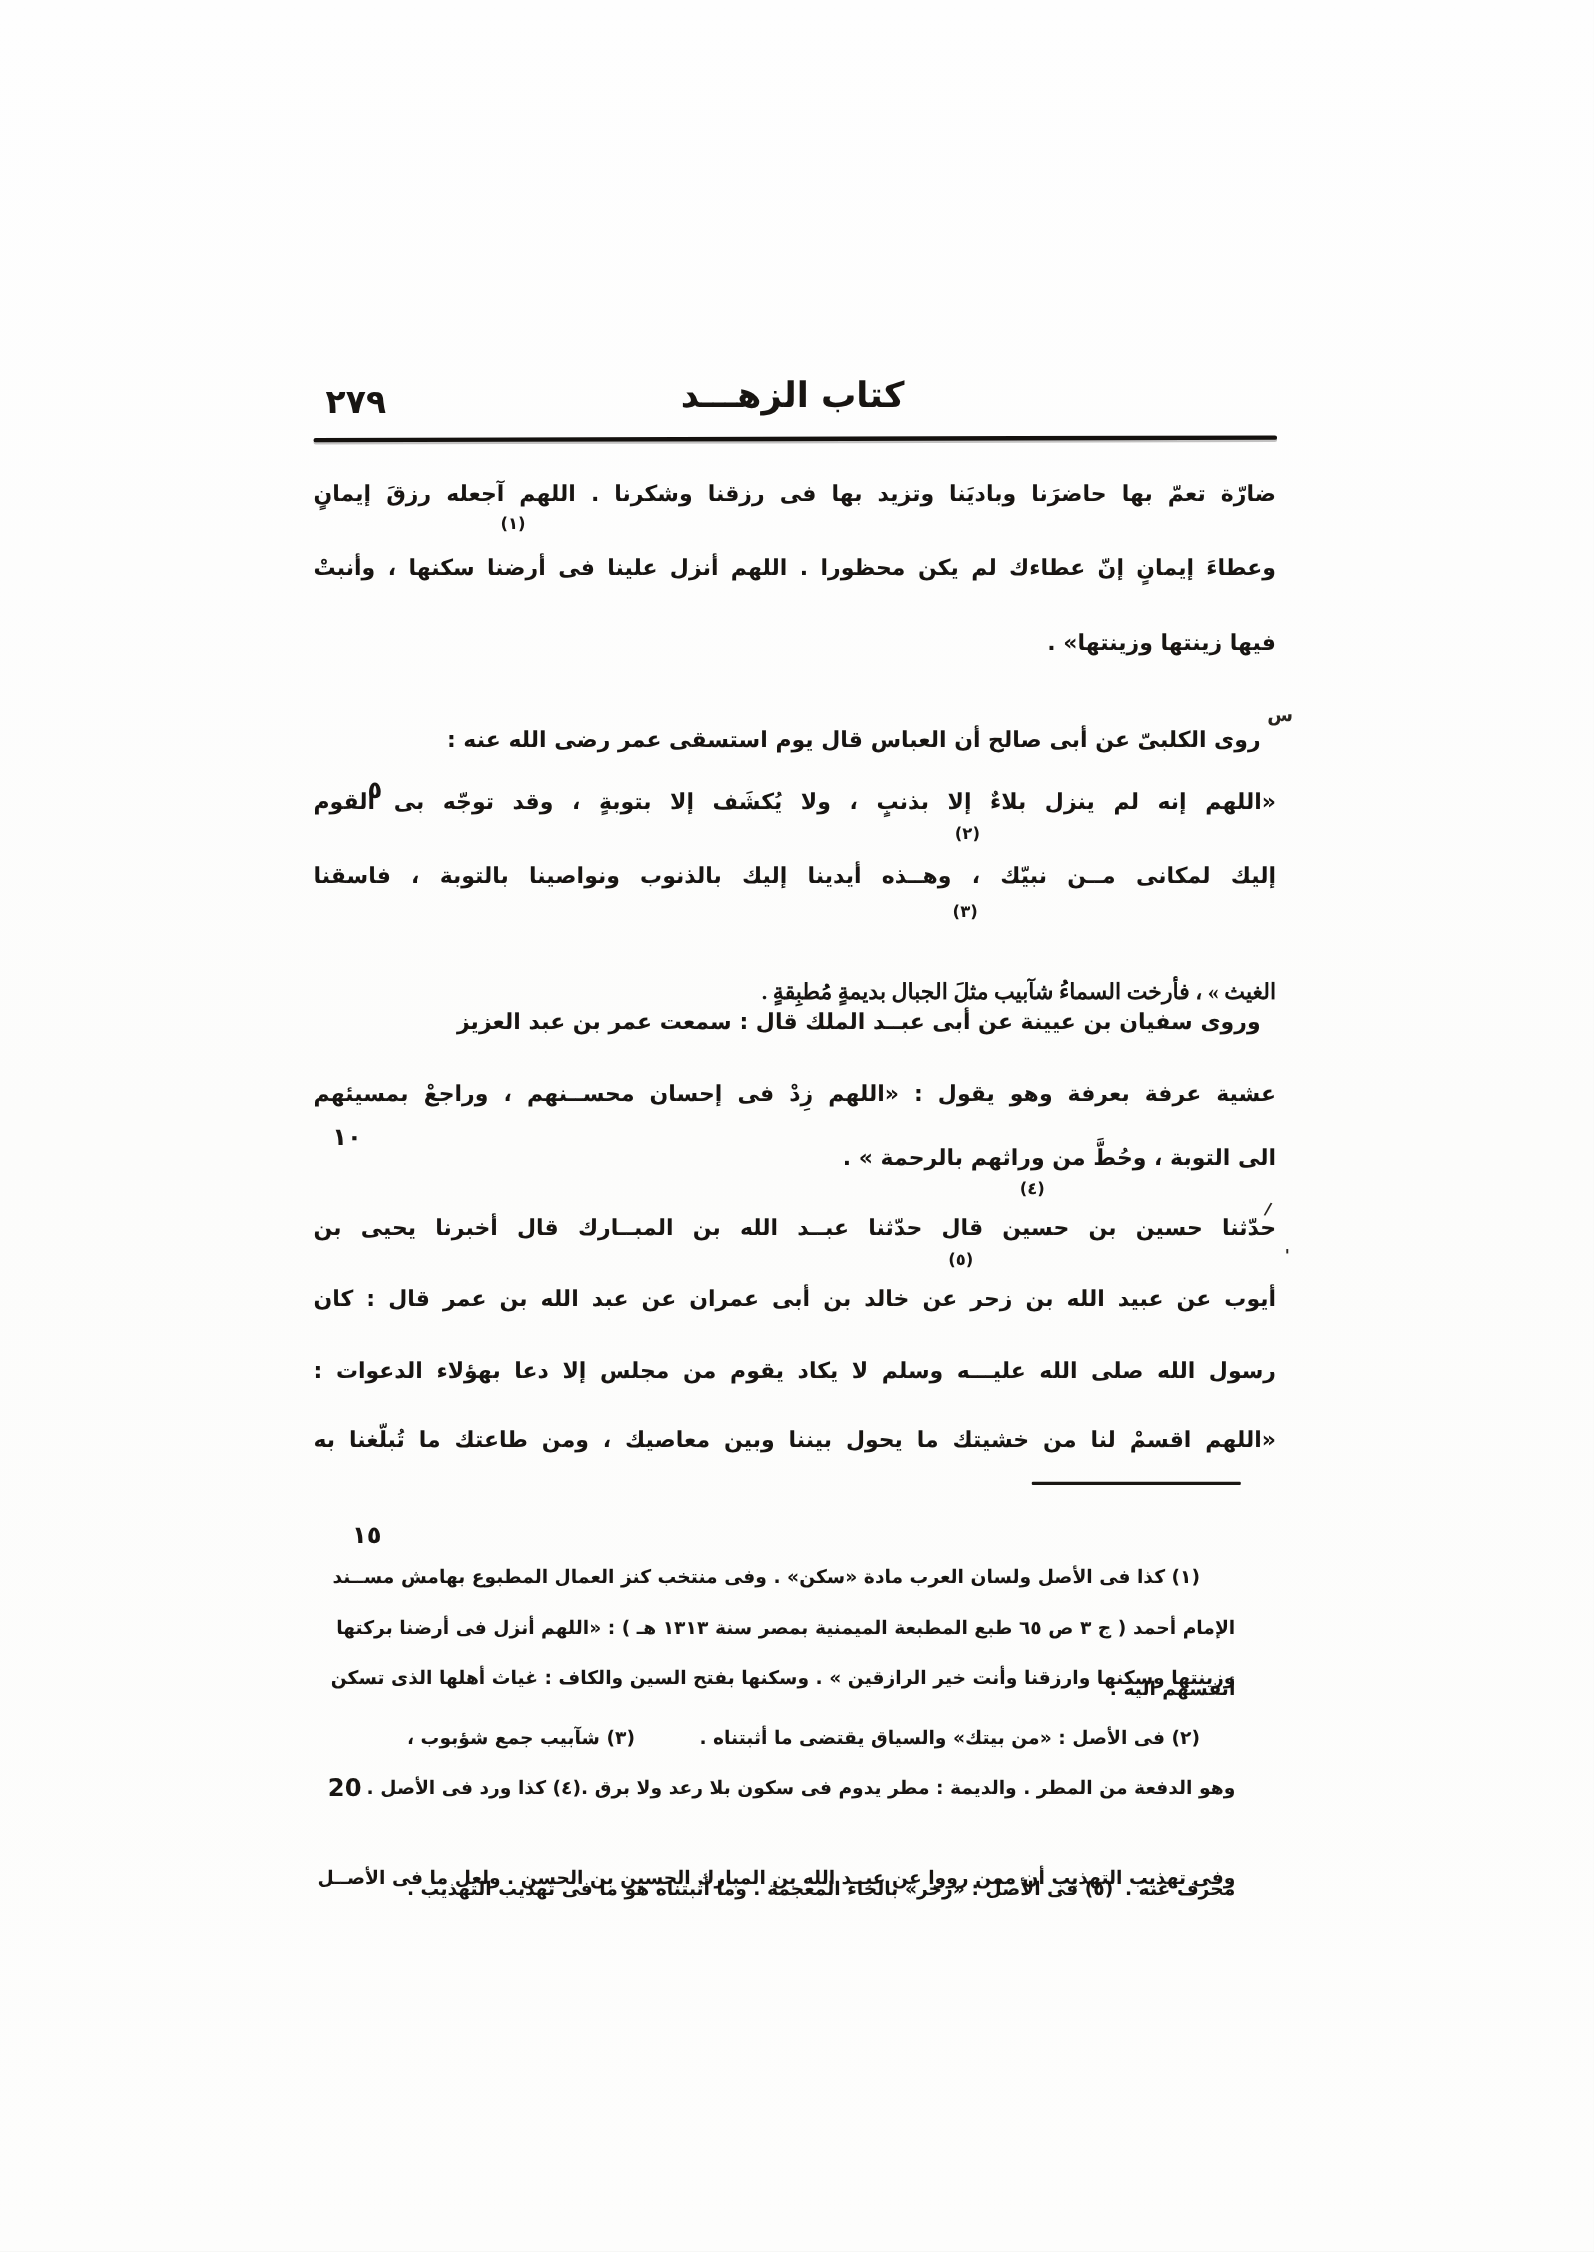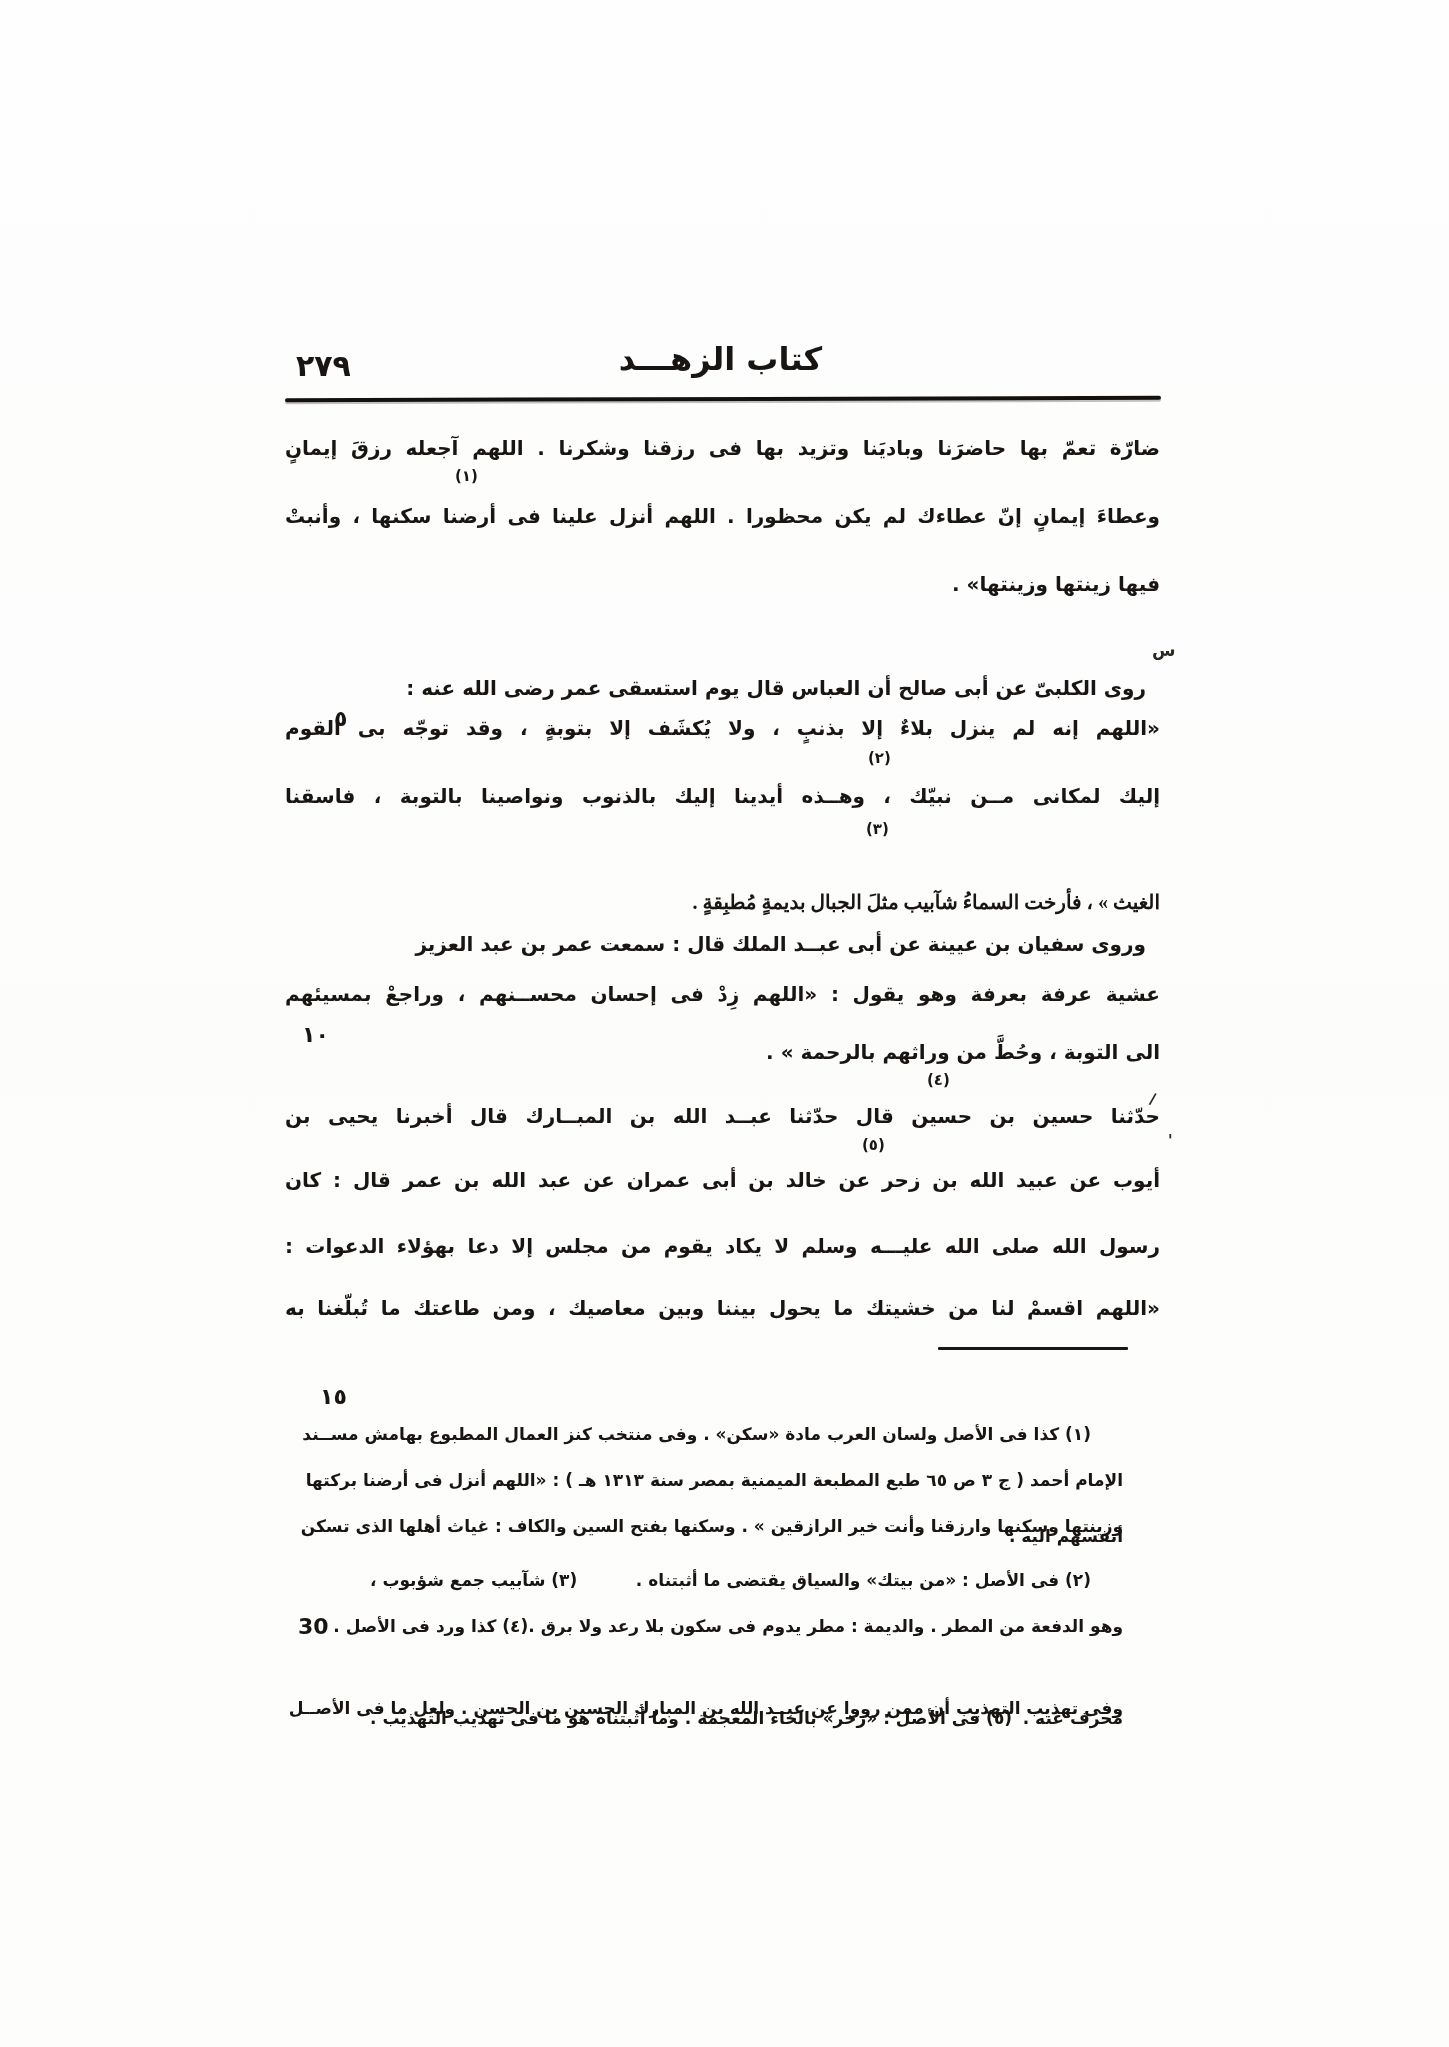--- a/index.html
+++ b/index.html
@@ -39,21 +39,21 @@
     position:absolute;
     right:289px;            
     width:875px;
     font-size:20px;font-weight:bold;
     line-height:44px;
     white-space:nowrap;
     direction:rtl;
     text-align:right;
   }
   .bline.just{ text-align:justify; text-align-last:justify; }
-  .bline.indent{ padding-right:14px; width:861px;margin-top:16px; }
+  .bline.indent{ padding-right:14px; width:861px; }
   
   .fn-marker{
     position:absolute;
     font-size:15px;font-weight:bold;
     direction:rtl;
     letter-spacing:-1px;
   }
   
   .margin-num{
     position:absolute;
@@ -112,21 +112,21 @@
 
   <div class="fn-marker" style="left:455px;top:467px;">(١)</div>
   <div class="fn-marker" style="left:868px;top:749px;">(٢)</div>
   <div class="fn-marker" style="left:866px;top:820px;">(٣)</div>
   <div class="fn-marker" style="left:927px;top:1071px;">(٤)</div>
   <div class="fn-marker" style="left:862px;top:1136px;">(٥)</div>
 
   <div class="margin-num" style="left:334px;top:706px;">٥</div>
   <div class="margin-num" style="left:302px;top:1022px;">١٠</div>
   <div class="margin-num" style="left:320px;top:1384px;">١٥</div>
-  <div class="margin-num" style="left:298px;top:1614px;">30</div>
+  <div class="margin-num" style="left:298px;top:1614px;">20</div>
 
   <div class="footnote-separator"></div>
 
   <div class="fline just indent" style="top:1382px;">(١) كذا فى الأصل ولسان العرب مادة «سكن» . وفى منتخب كنز العمال المطبوع بهامش مســند</div>
   <div class="fline just" style="top:1428px;">الإمام أحمد ( ج ٣ ص ٦٥ طبع المطبعة الميمنية بمصر سنة ١٣١٣ هـ ) : «اللهم أنزل فى أرضنا بركتها</div>
   <div class="fline just" style="top:1474px;">وزينتها وسكنها وارزقنا وأنت خير الرازقين » . وسكنها بفتح السين والكاف : غياث أهلها الذى تسكن</div>
   <div class="fline" style="top:1520px;">أنفسهم اليه .</div>
   <div class="fline split indent" style="top:1564px;">
     <span>(٢) فى الأصل : «من بيتك» والسياق يقتضى ما أثبتناه .</span>
     <span>(٣) شآبيب جمع شؤبوب ،</span>

